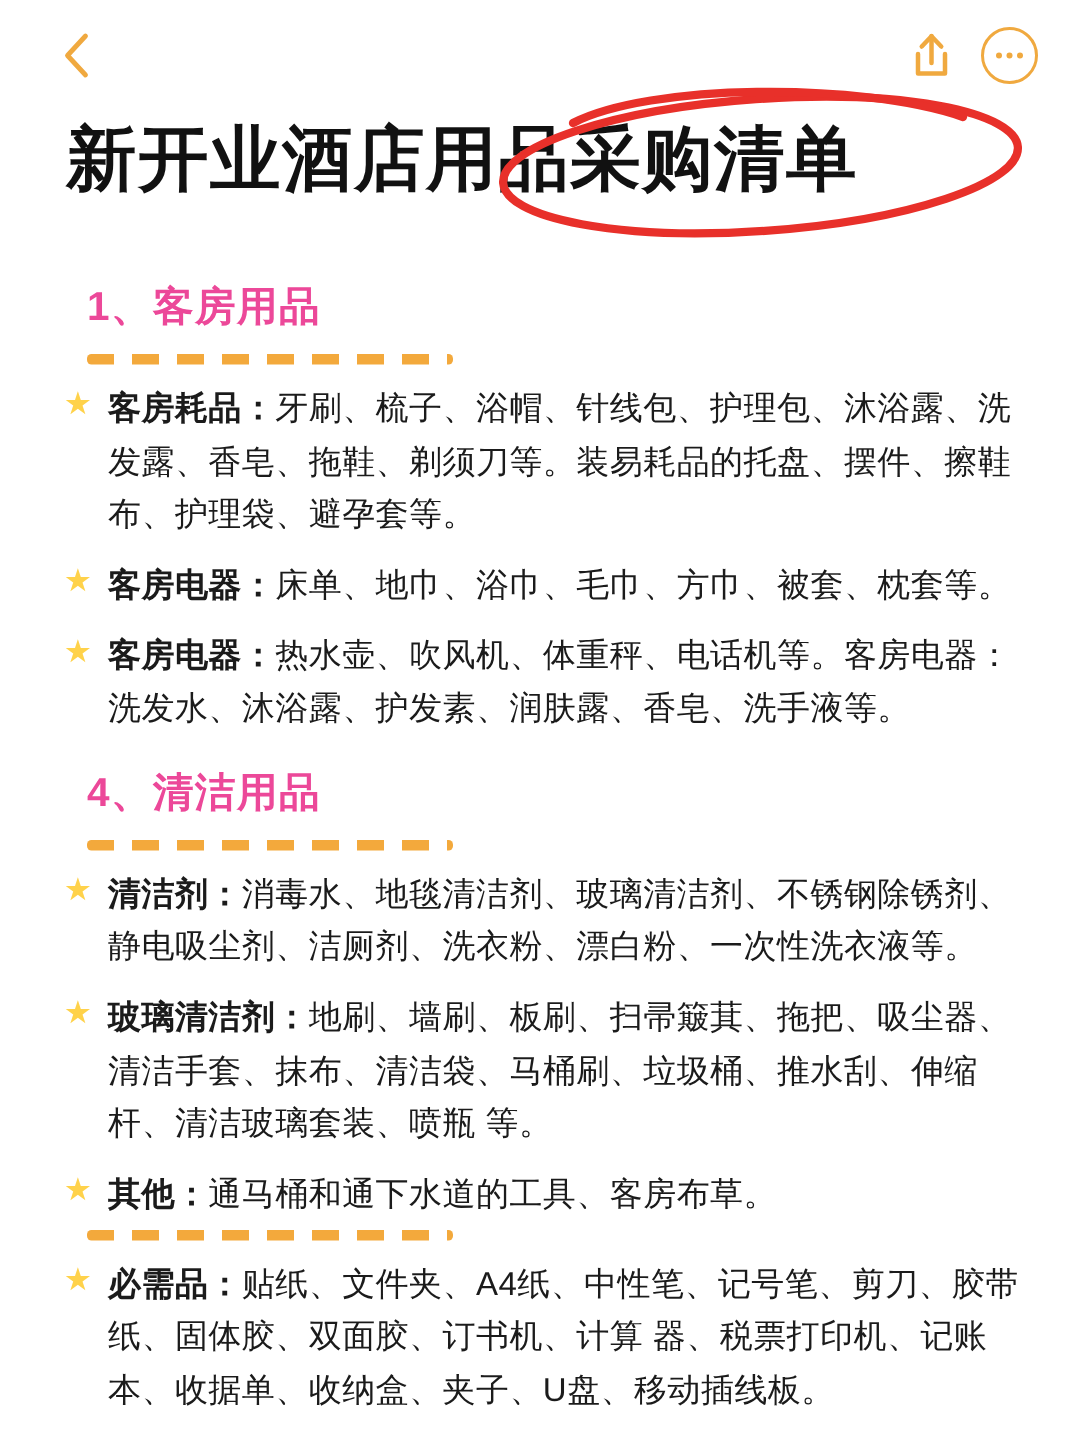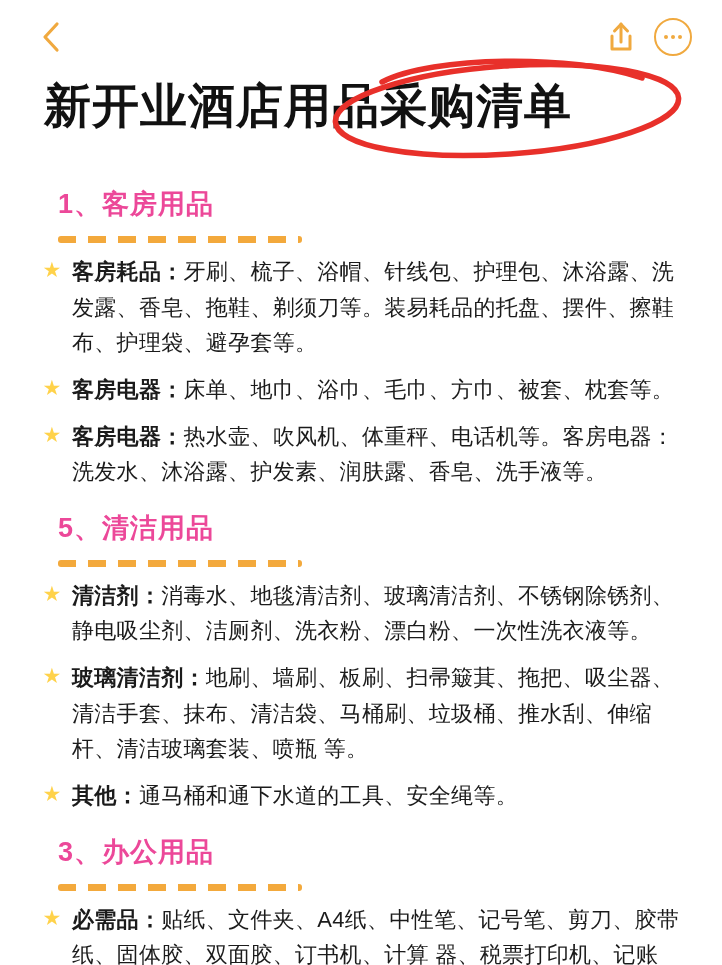--- a/index.html
+++ b/index.html
@@ -196,44 +196,41 @@
     </div>
 
     <div class="item">
       <span class="star">★</span>
       <div class="item-text"><b>客房电器：</b><span>热水壶、吹风机、体重秤、电话机等。客房电器：洗发水、沐浴露、护发素、润肤露、香皂、洗手液等。</span></div>
     </div>
   </div>
 
   <div class="section">
     <div class="section-head">
-      <span class="sh-text">5、清洁用品</span>
+      <span class="sh-text">4、清洁用品</span>
     </div>
     <div class="dashline" style="width:244px;"></div>
 
     <div class="item">
       <span class="star">★</span>
       <div class="item-text"><b>清洁剂：</b><span>消毒水、地毯清洁剂、玻璃清洁剂、不锈钢除锈剂、静电吸尘剂、洁厕剂、洗衣粉、漂白粉、一次性洗衣液等。</span></div>
     </div>
 
     <div class="item">
       <span class="star">★</span>
       <div class="item-text"><b>玻璃清洁剂：</b><span>地刷、墙刷、板刷、扫帚簸萁、拖把、吸尘器、清洁手套、抹布、清洁袋、马桶刷、垃圾桶、推水刮、伸缩杆、清洁玻璃套装、喷瓶 等。</span></div>
     </div>
 
     <div class="item">
       <span class="star">★</span>
-      <div class="item-text"><b>其他：</b><span>通马桶和通下水道的工具、安全绳等。</span></div>
+      <div class="item-text"><b>其他：</b><span>通马桶和通下水道的工具、客房布草。</span></div>
     </div>
   </div>
 
   <div class="section">
-    <div class="section-head">
-      <span class="sh-text">3、办公用品</span>
-    </div>
     <div class="dashline" style="width:244px;"></div>
 
     <div class="item">
       <span class="star">★</span>
       <div class="item-text"><b>必需品：</b><span>贴纸、文件夹、A4纸、中性笔、记号笔、剪刀、胶带纸、固体胶、双面胶、订书机、计算 器、税票打印机、记账本、收据单、收纳盒、夹子、U盘、移动插线板。</span></div>
     </div>
 
     
   </div>
 

